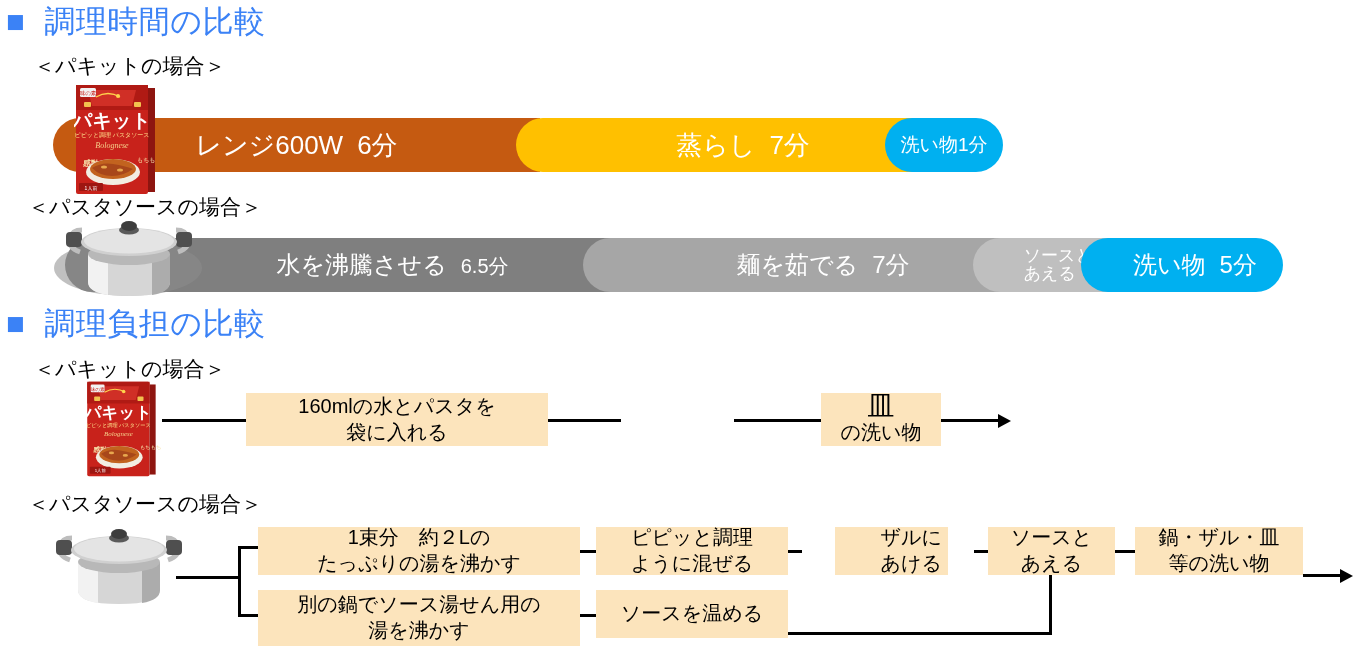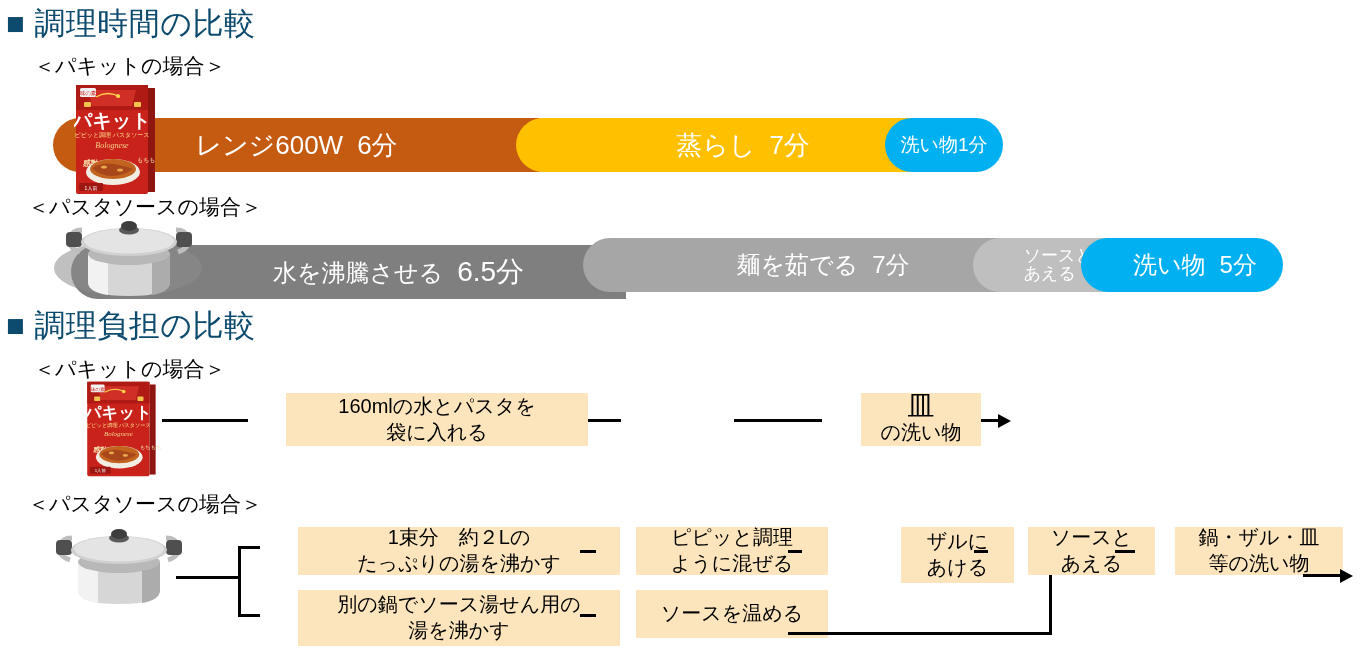--- a/index.html
+++ b/index.html
@@ -13,21 +13,22 @@
   }
   .canvas{position:relative;width:1368px;height:661px;}
 
   
   .section-heading{
     position:absolute;
     font-size:31px;
     line-height:1;
     letter-spacing:0.5px;
     white-space:nowrap;
-    color:#0c4a6e;
+    color:#3b82f6;
+    font-family:Liberation Mono, monospace;
   }
   .sub-label{
     position:absolute;
     font-size:21px;
     line-height:1;
     white-space:nowrap;
     color:#000;
   }
 
   
@@ -54,21 +55,20 @@
   
   .flow-box{
     position:absolute;
     background:#FCE4BC;
     display:flex;align-items:center;justify-content:center;
     text-align:center;
     font-size:20px;
     line-height:1.28;
     color:#000;
     box-sizing:border-box;
-    margin-left:40px;
   }
   .flow-box .bx{padding:0 6px;}
 
   .conn{position:absolute;background:#000;}
   .conn-h{height:3px;}
   .conn-v{width:3px;}
 
   .arrow-head{
     position:absolute;
     width:0;height:0;
@@ -143,24 +143,24 @@
       <ellipse cx="46" cy="86" rx="3" ry="1.6" fill="#E8A84E"></ellipse>
       <rect x="5" y="99" width="24" height="8" rx="1" fill="#9E1611"></rect>
       <text x="17" y="105.5" font-size="5" text-anchor="middle" fill="#ffffff" font-family="'Liberation Sans',sans-serif">1人前</text>
     </svg>
   </div>
 
   <div class="sub-label" style="left:28px;top:196px;">＜パスタソースの場合＞</div>
 
   <div class="bar-track" style="left:53px;top:238px;width:1230px;">
 
-    <div class="seg round-l" style="left:18px;width:555px;background:#7F7F7F;margin-top:7px;">
+    <div class="seg round-l" style="left:12px;width:555px;background:#7F7F7F;">
       <div class="seg-text" style="padding-left:100px;">
         <span style="font-size:24px;">水を沸騰させる</span>
-        <span style="font-size:28px;">6.5分</span>
+        <span style="font-size:20px;">6.5分</span>
       </div>
     </div>
 
     <div class="seg" style="left:530px;width:470px;background:#A6A6A6;border-radius:27px;">
       <div class="seg-text" style="padding-left:10px;text-align:center;">
         <span style="font-size:24px;">麺を茹でる</span>
         <span style="font-size:24px;">7分</span>
       </div>
     </div>
 
@@ -285,21 +285,21 @@
   <div class="conn conn-h" style="left:580px;top:550px;width:16px;"></div>
 
   <div class="flow-box" style="left:596px;top:527px;width:192px;height:48px;">
     <div class="bx">
       <div>ピピッと調理</div>
       <div>ように混ぜる</div>
     </div>
   </div>
   <div class="conn conn-h" style="left:788px;top:550px;width:14px;"></div>
 
-  <div class="flow-box" style="left:861px;top:527px;width:113px;height:56px;">
+  <div class="flow-box" style="left:835px;top:527px;width:113px;height:48px;justify-content:flex-end;">
     <div class="bx">
       <div>ザルに</div>
       <div>あける</div>
     </div>
   </div>
   <div class="conn conn-h" style="left:974px;top:550px;width:14px;"></div>
 
   <div class="flow-box" style="left:988px;top:527px;width:127px;height:48px;">
     <div class="bx">
       <div>ソースと</div>

